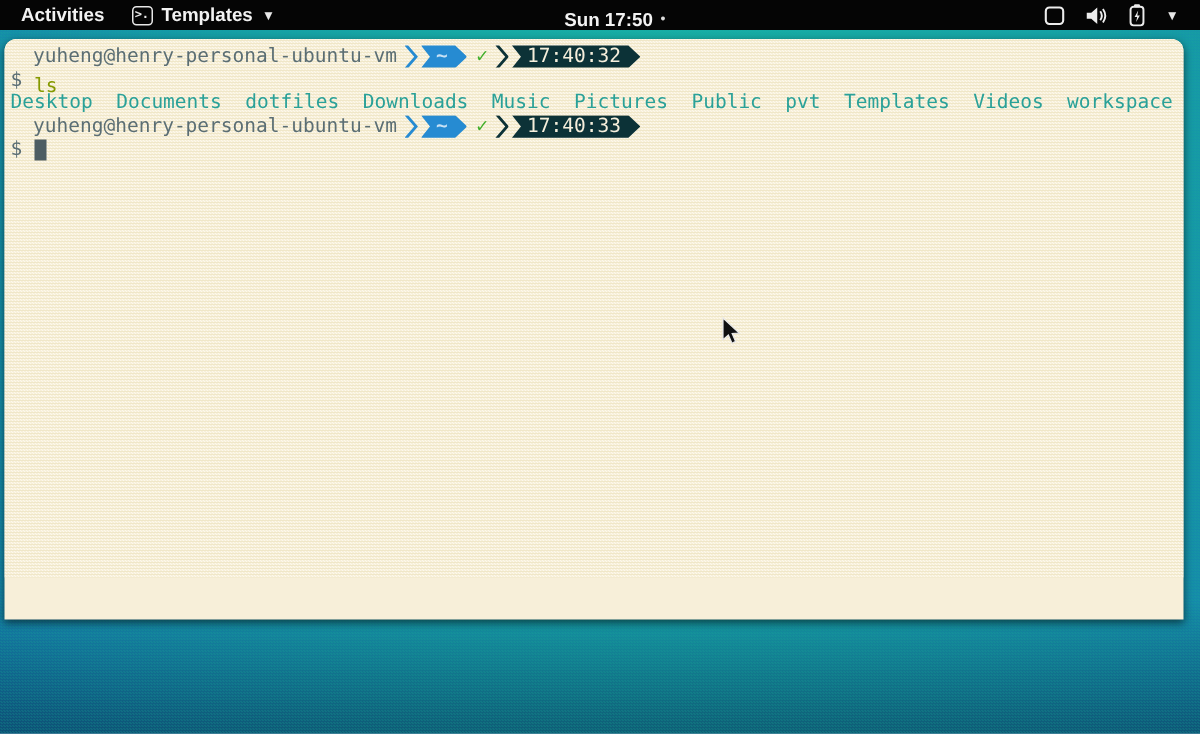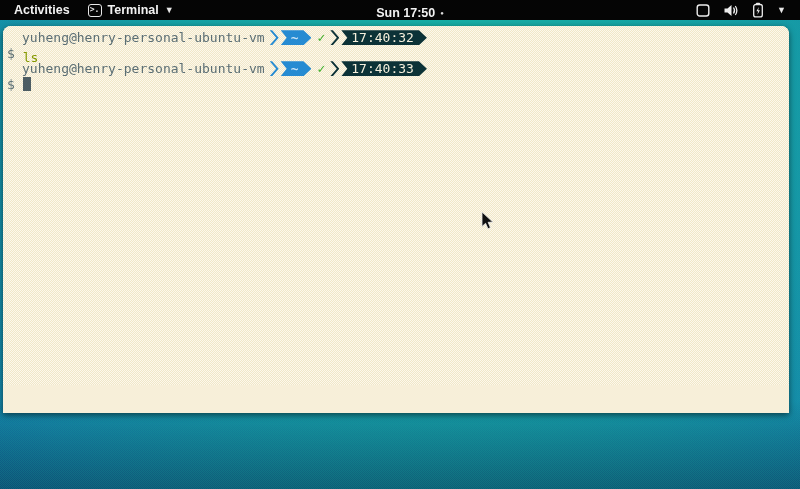--- a/index.html
+++ b/index.html
@@ -84,21 +84,21 @@
   .mouse-cursor{position:absolute;left:481px;top:211px;pointer-events:none;}
 </style>
 </head>
 <body>
 
 <div class="top-panel">
   <div class="panel-left">
     <span class="activities">Activities</span>
     <span class="app-menu">
       <span class="term-glyph">&gt;.</span>
-      <span>Terminal</span>
+      <span>Templates</span>
       <span class="chev-down">▼</span>
     </span>
   </div>
   <div class="panel-center">
     <span class="clock-wrap">
       <span>Sun 17:50</span>
       <span class="notif-dot">●</span>
     </span>
   </div>
   <div class="panel-right">
@@ -129,20 +129,21 @@
       <span class="pl-body blue"><span>~</span></span>
       <span class="check">✓</span>
       <span class="pl-chev dark"></span>
       <span class="pl-body dark"><span>17:40:32</span></span>
     </div>
 
     <div class="tline">
       <span class="dollar">$</span><span> </span><span class="cmd">ls</span>
     </div>
 
+    <div class="tline dirline">Desktop  Documents  dotfiles  Downloads  Music  Pictures  Public  pvt  Templates  Videos  workspace</div>
 
     <div class="tline prompt-line">
       <span class="user-host">yuheng@henry-personal-ubuntu-vm</span>
       <span class="pl-chev blue"></span>
       <span class="pl-body blue"><span>~</span></span>
       <span class="check">✓</span>
       <span class="pl-chev dark"></span>
       <span class="pl-body dark"><span>17:40:33</span></span>
     </div>
 

